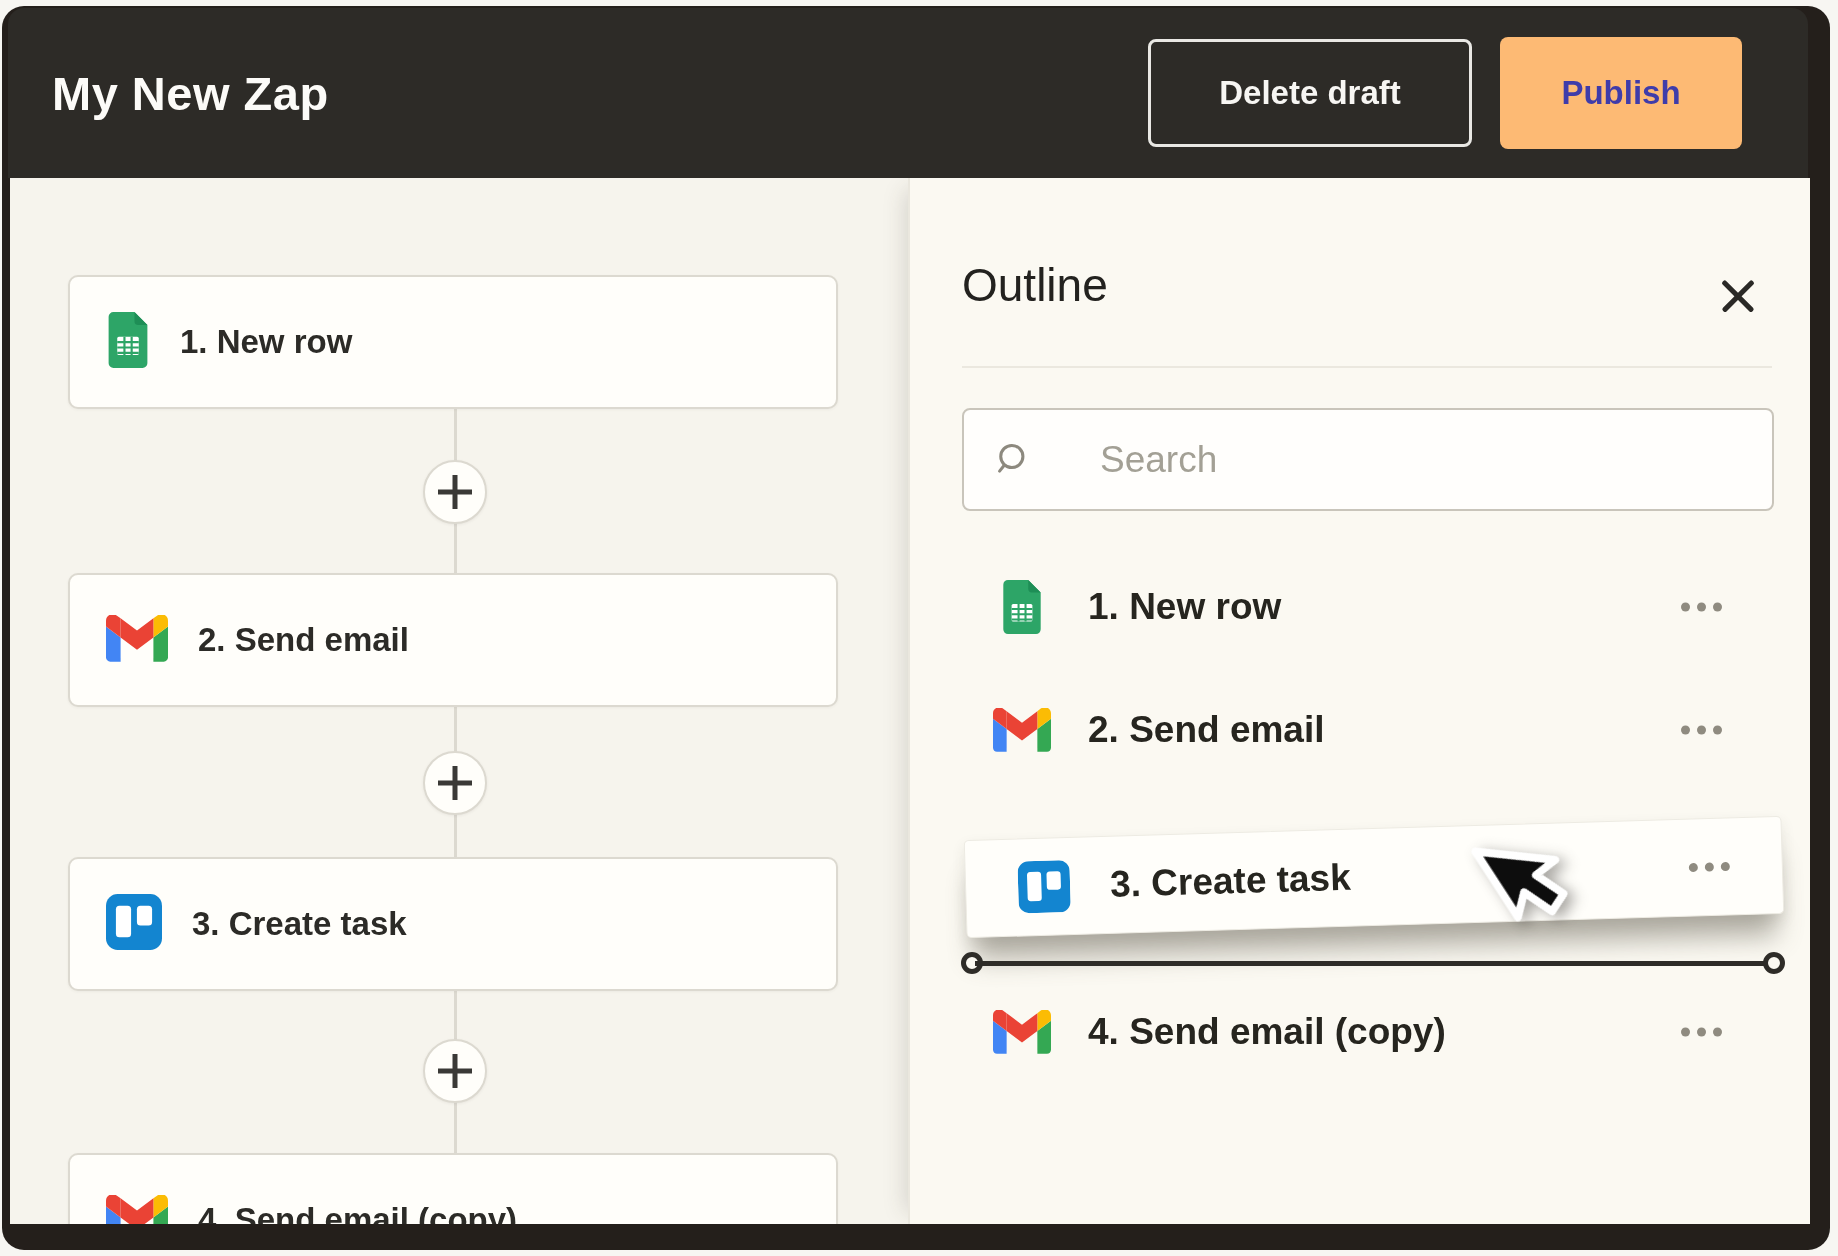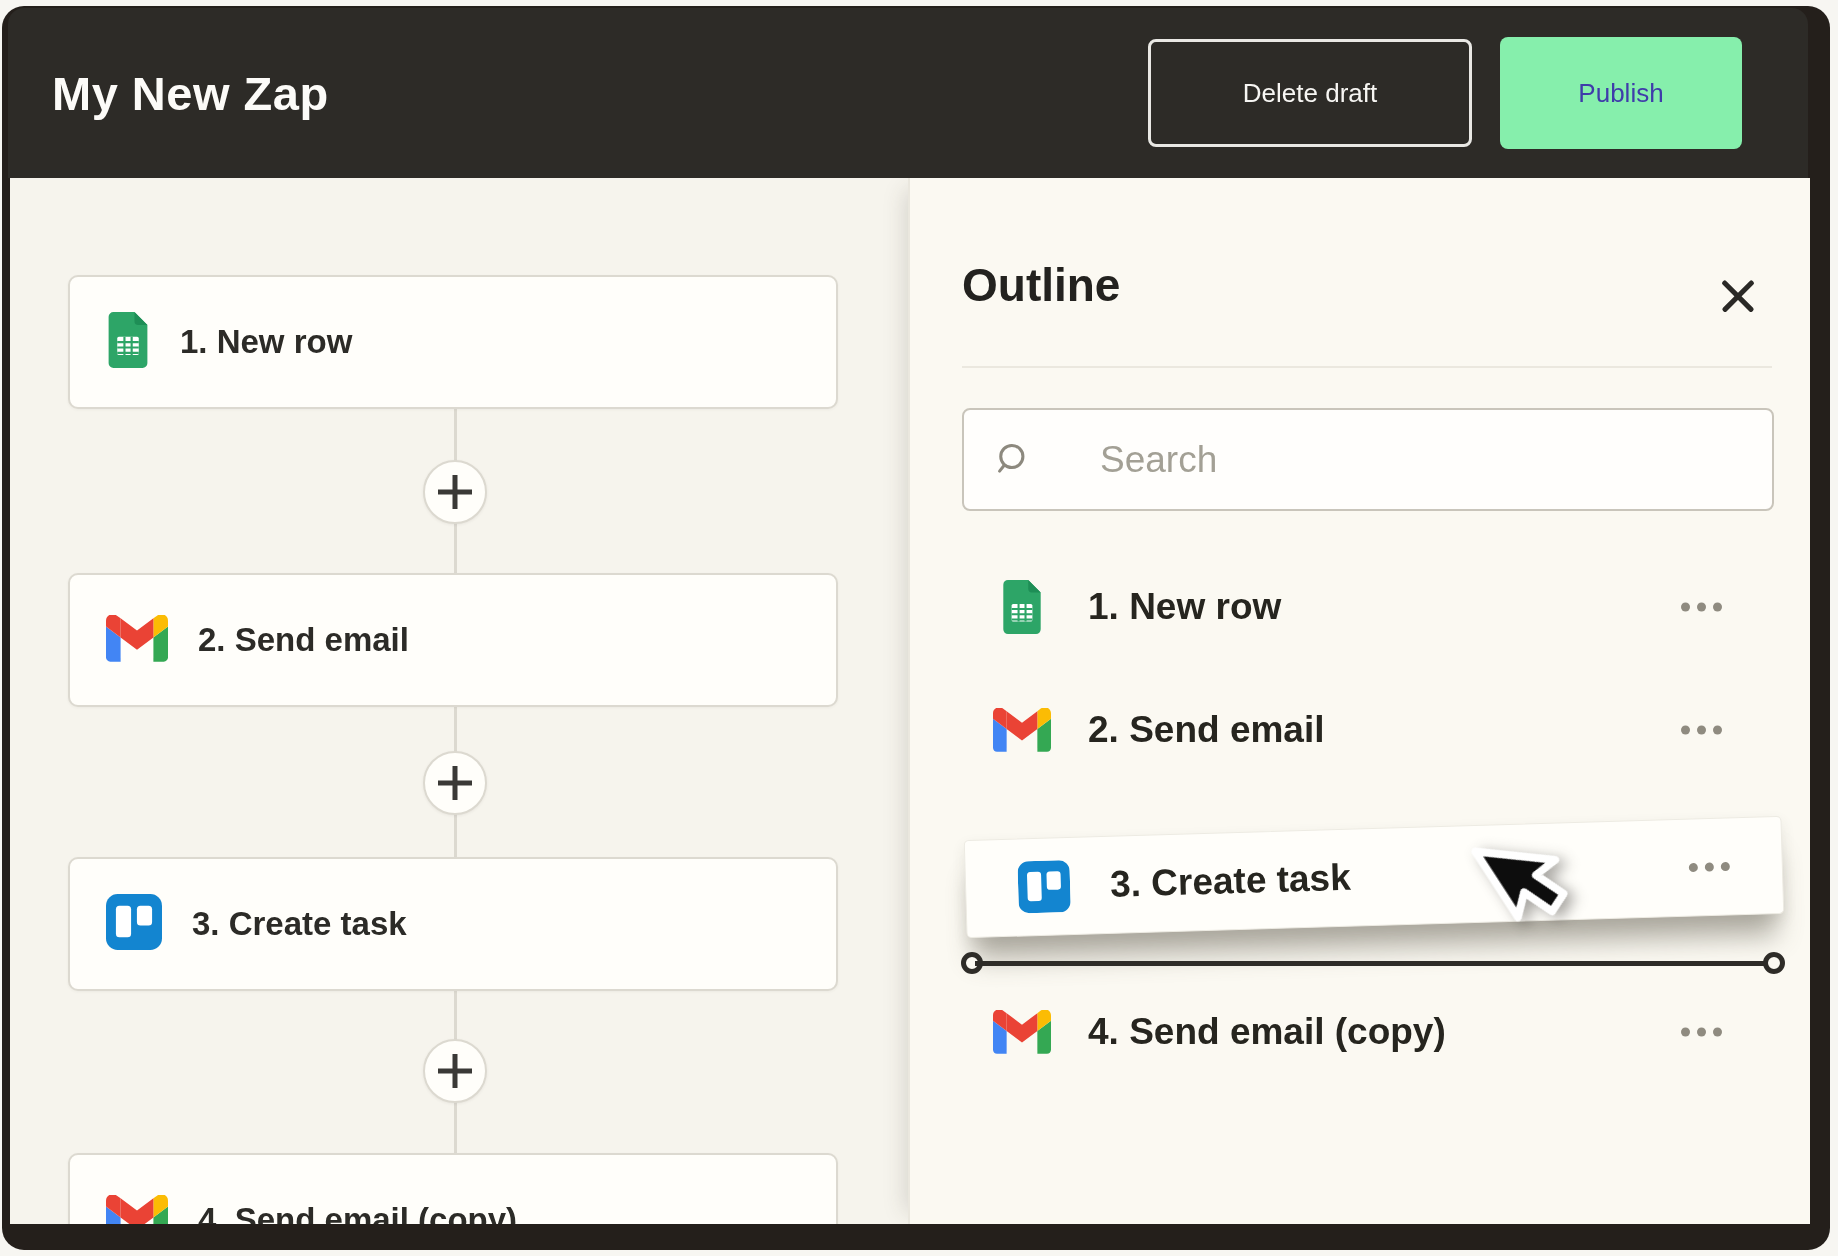--- a/index.html
+++ b/index.html
@@ -19,27 +19,27 @@
     position:absolute;left:8px;top:8px;width:1800px;height:170px;
     background:#2d2b27;border-radius:16px 16px 0 0;
     display:flex;align-items:center;
   }
   .topbar-title{
     margin-left:44px;color:#fcfbf8;font-size:47px;font-weight:700;letter-spacing:.5px;
   }
   .topbar-actions{position:absolute;right:66px;top:0;height:100%;display:flex;align-items:center;gap:28px;}
   .btn{
     display:flex;align-items:center;justify-content:center;
-    font-size:26px;font-weight:400;border-radius:8px;cursor:pointer;box-sizing:border-box;
+    font-size:33px;font-weight:700;border-radius:8px;cursor:pointer;box-sizing:border-box;
   }
   .btn-delete{
     width:324px;height:108px;color:#f7f6f3;background:transparent;border:3px solid #e9e8e4;
   }
   .btn-publish{
-    width:242px;height:112px;color:#3f3caa;background:#86efac;border:none;
+    width:242px;height:112px;color:#3f3caa;background:#fdba74;border:none;
   }
   
   .content{
     position:absolute;left:10px;top:178px;width:1800px;height:1046px;
     background:#f6f4ed;overflow:hidden;
   }
   
   .canvas{
     position:absolute;left:0;top:0;width:898px;height:1046px;background:#f6f4ed;overflow:hidden;
   }
@@ -63,21 +63,21 @@
   }
   .plus-btn::before{width:34px;height:5px;transform:translate(-50%,-50%);}
   .plus-btn::after{width:5px;height:34px;transform:translate(-50%,-50%);}
   
   .panel{
     position:absolute;left:898px;top:0;width:902px;height:1046px;
     background:#fbf9f2;border-left:2px solid #eae7de;box-sizing:border-box;
     box-shadow:-14px 0 22px -12px rgba(60,55,45,.18);
   }
   .panel-title{
-    position:absolute;left:52px;top:80px;font-size:46px;font-weight:700;color:#23221f;
+    position:absolute;left:52px;top:80px;font-size:46px;font-weight:400;color:#23221f;
   }
   .close-btn{
     position:absolute;left:804px;top:94px;width:48px;height:48px;cursor:pointer;
   }
   .close-btn::before,.close-btn::after{
     content:"";position:absolute;left:50%;top:50%;width:42px;height:4.5px;background:#2a2926;border-radius:2px;
   }
   .close-btn::before{transform:translate(-50%,-50%) rotate(45deg);}
   .close-btn::after{transform:translate(-50%,-50%) rotate(-45deg);}
   .panel-divider{

